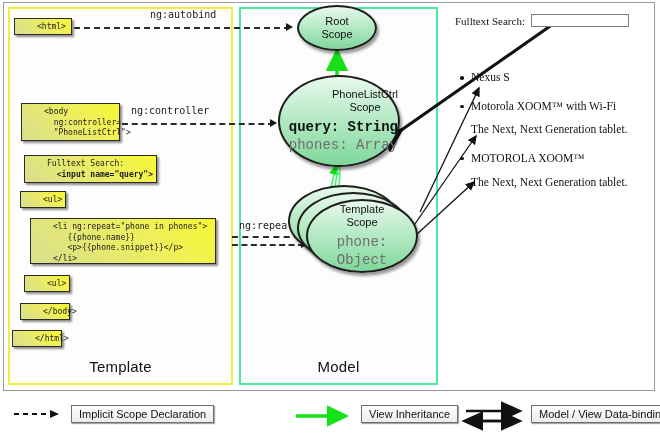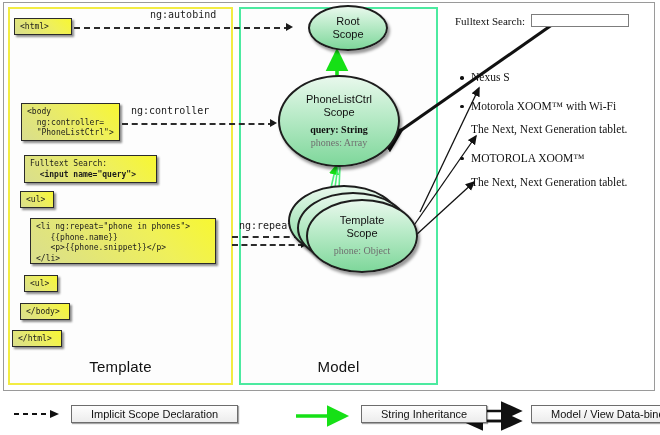--- a/index.html
+++ b/index.html
@@ -18,41 +18,41 @@
   .panel-label{position:absolute;bottom:8px;width:100%;text-align:center;
     font-size:15px;color:#111;letter-spacing:.2px;}
 
   
   .codebox{position:absolute;box-sizing:border-box;
     border:1px solid #2b2b2b;
     background:linear-gradient(225deg,#f7f732 0%,#eff05a 35%,#d9de8e 100%);
     box-shadow:2px 2px 2px rgba(0,0,0,.45);
     font-family:"DejaVu Sans Mono","Liberation Mono",monospace;
     font-size:8px;line-height:1.32;color:#1b1b1b;
-    padding:3px 5px;white-space:pre;}
+    padding:3px 22px;white-space:pre;}
   .codebox b{font-weight:bold;}
 
   
   .dash{position:absolute;height:0;border-top:2px dashed #2b2b2b;}
   .arrowR{position:absolute;width:0;height:0;
     border-top:4px solid transparent;border-bottom:4px solid transparent;
     border-left:7px solid #1b1b1b;}
   .conn-label{position:absolute;font-family:"DejaVu Sans Mono","Liberation Mono",monospace;
     font-size:10px;color:#1b1b1b;white-space:nowrap;}
 
   
   .ellipse{position:absolute;box-sizing:border-box;border:2px solid #1d1d1d;
     border-radius:50%;
     background:linear-gradient(180deg,#e8f8ec 0%,#bdeccb 40%,#7fd79b 100%);
     box-shadow:2px 3px 3px rgba(0,0,0,.4);
     display:flex;flex-direction:column;align-items:center;justify-content:center;
     text-align:center;}
   .ellipse .ttl{font-size:11px;color:#111;line-height:1.15;}
-  .ellipse .props{font-family:Liberation Serif, serif;
-    font-size:10px;line-height:1.25;margin-top:6px;}
+  .ellipse .props{font-family:Liberation Mono, monospace;
+    font-size:14px;line-height:1.25;margin-top:6px;}
   .ellipse .props .p1{font-weight:bold;color:#101010;}
   .ellipse .props .p2{color:#6f6f6f;}
 
   
   .vw-inner{position:absolute;left:455px;top:14px;width:190px;
     font-family:"Liberation Serif","DejaVu Serif",serif;color:#111;}
   .search-row{display:flex;align-items:center;gap:6px;font-size:11px;}
   .search-box{width:98px;height:13px;border:1px solid #7d7d7d;background:#fff;
     box-sizing:border-box;}
   .phone-list{margin:0;padding:0;list-style:none;margin-top:44px;}
@@ -60,21 +60,21 @@
   .phone-name{position:relative;padding-left:16px;}
   .phone-name::before{content:"";position:absolute;left:5px;top:5px;
     width:3.5px;height:3.5px;border-radius:50%;background:#111;}
   .phone-snip{padding-left:16px;margin-top:11px;margin-bottom:13px;font-size:11.5px;}
 
   
   .legend{position:absolute;left:0;top:396px;width:660px;height:39px;}
   .lg-item{position:absolute;display:flex;align-items:center;gap:9px;}
   .lg-box{border:1px solid #6d6d6d;background:linear-gradient(180deg,#fefefe,#ececec);
     box-shadow:1px 1px 1px rgba(0,0,0,.35);
-    font-size:11px;color:#111;padding:2px 19px;white-space:nowrap;text-align:center;}
+    font-size:11px;color:#111;padding:2px 7px;white-space:nowrap;text-align:center;}
 
   svg.ov{position:absolute;left:0;top:0;width:660px;height:435px;pointer-events:none;}
 </style>
 </head>
 <body>
 
 <div id="stage">
 
   <div class="frame"></div>
 
@@ -146,28 +146,28 @@
     <line x1="410" y1="231" x2="476" y2="136" stroke="#111" stroke-width="1.3" marker-end="url(#kArr)"></line>
     <line x1="404" y1="246" x2="474" y2="182" stroke="#111" stroke-width="1.3" marker-end="url(#kArr)"></line>
 
     <line x1="296" y1="416" x2="345" y2="416" stroke="#16e016" stroke-width="3.4" marker-end="url(#gArr)"></line>
 
     <line x1="466" y1="411" x2="518" y2="411" stroke="#111" stroke-width="2.6" marker-end="url(#kArrBig)"></line>
     <line x1="518" y1="421" x2="466" y2="421" stroke="#111" stroke-width="2.6" marker-end="url(#kArrBig)"></line>
     <line x1="466" y1="421" x2="518" y2="421" stroke="#111" stroke-width="2.6" marker-end="url(#kArrBig)"></line>
   </svg>
 
-  <div class="ellipse" style="left:308px;top:5px;width:80px;height:46px;">
+  <div class="ellipse" style="left:297px;top:5px;width:80px;height:46px;">
     <div class="ttl">
       <span>Root</span><br>
       <span>Scope</span>
     </div>
   </div>
 
-  <div class="ellipse" style="left:278px;top:75px;width:122px;height:92px;">
+  <div class="ellipse" style="left:278px;top:75px;width:122px;height:92px;align-items:flex-end;">
     <div class="ttl">
       <span>PhoneListCtrl</span><br>
       <span>Scope</span>
     </div>
     <div class="props">
       <div class="p1">query: String</div>
       <div class="p2">phones: Array</div>
     </div>
   </div>
 
@@ -207,21 +207,21 @@
     <div class="lg-item" style="left:14px;top:9px;">
       <svg width="48" height="14">
         <line x1="0" y1="7" x2="36" y2="7" stroke="#111" stroke-width="2.2" stroke-dasharray="5,4"></line>
         <path d="M36,3 L45,7 L36,11 z" fill="#111"></path>
       </svg>
       <span class="lg-box">Implicit Scope Declaration</span>
     </div>
 
     <div class="lg-item" style="left:296px;top:9px;">
       <span style="display:inline-block;width:56px;"></span>
-      <span class="lg-box">String Inheritance</span>
+      <span class="lg-box">View Inheritance</span>
     </div>
 
     <div class="lg-item" style="left:466px;top:9px;">
       <span style="display:inline-block;width:56px;"></span>
       <span class="lg-box">Model / View Data-binding</span>
     </div>
   </div>
 
 </div>
 

